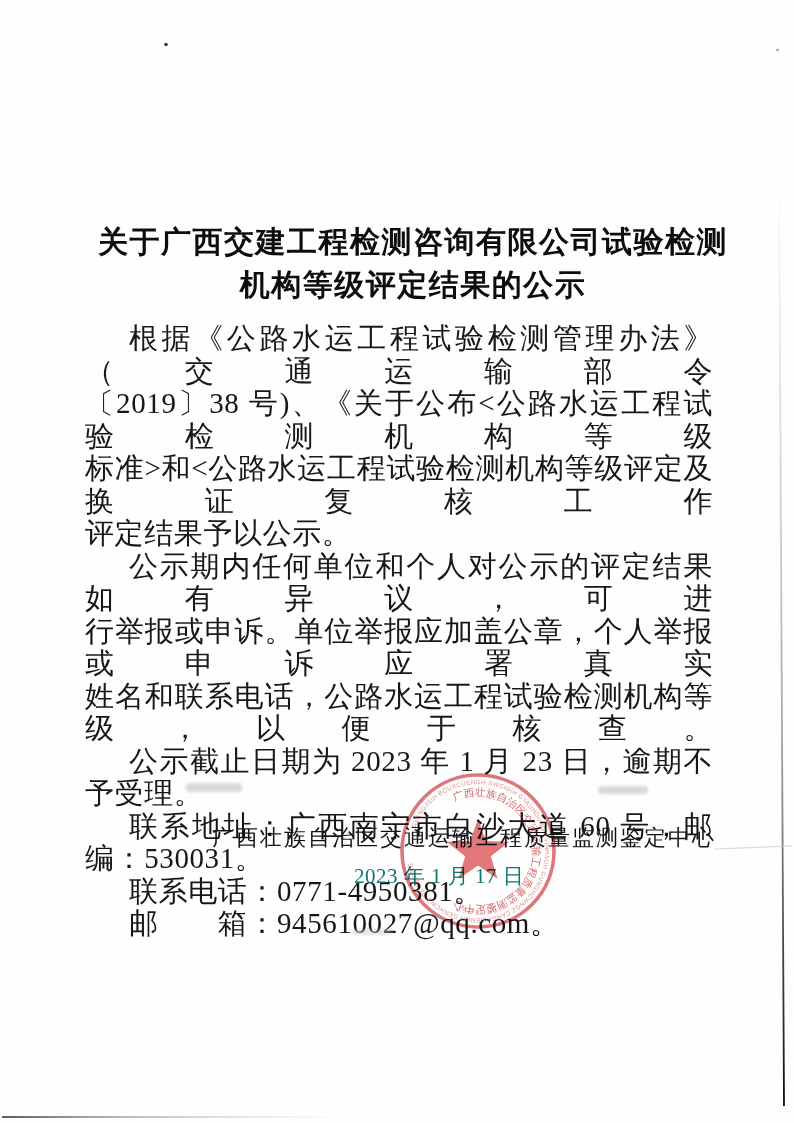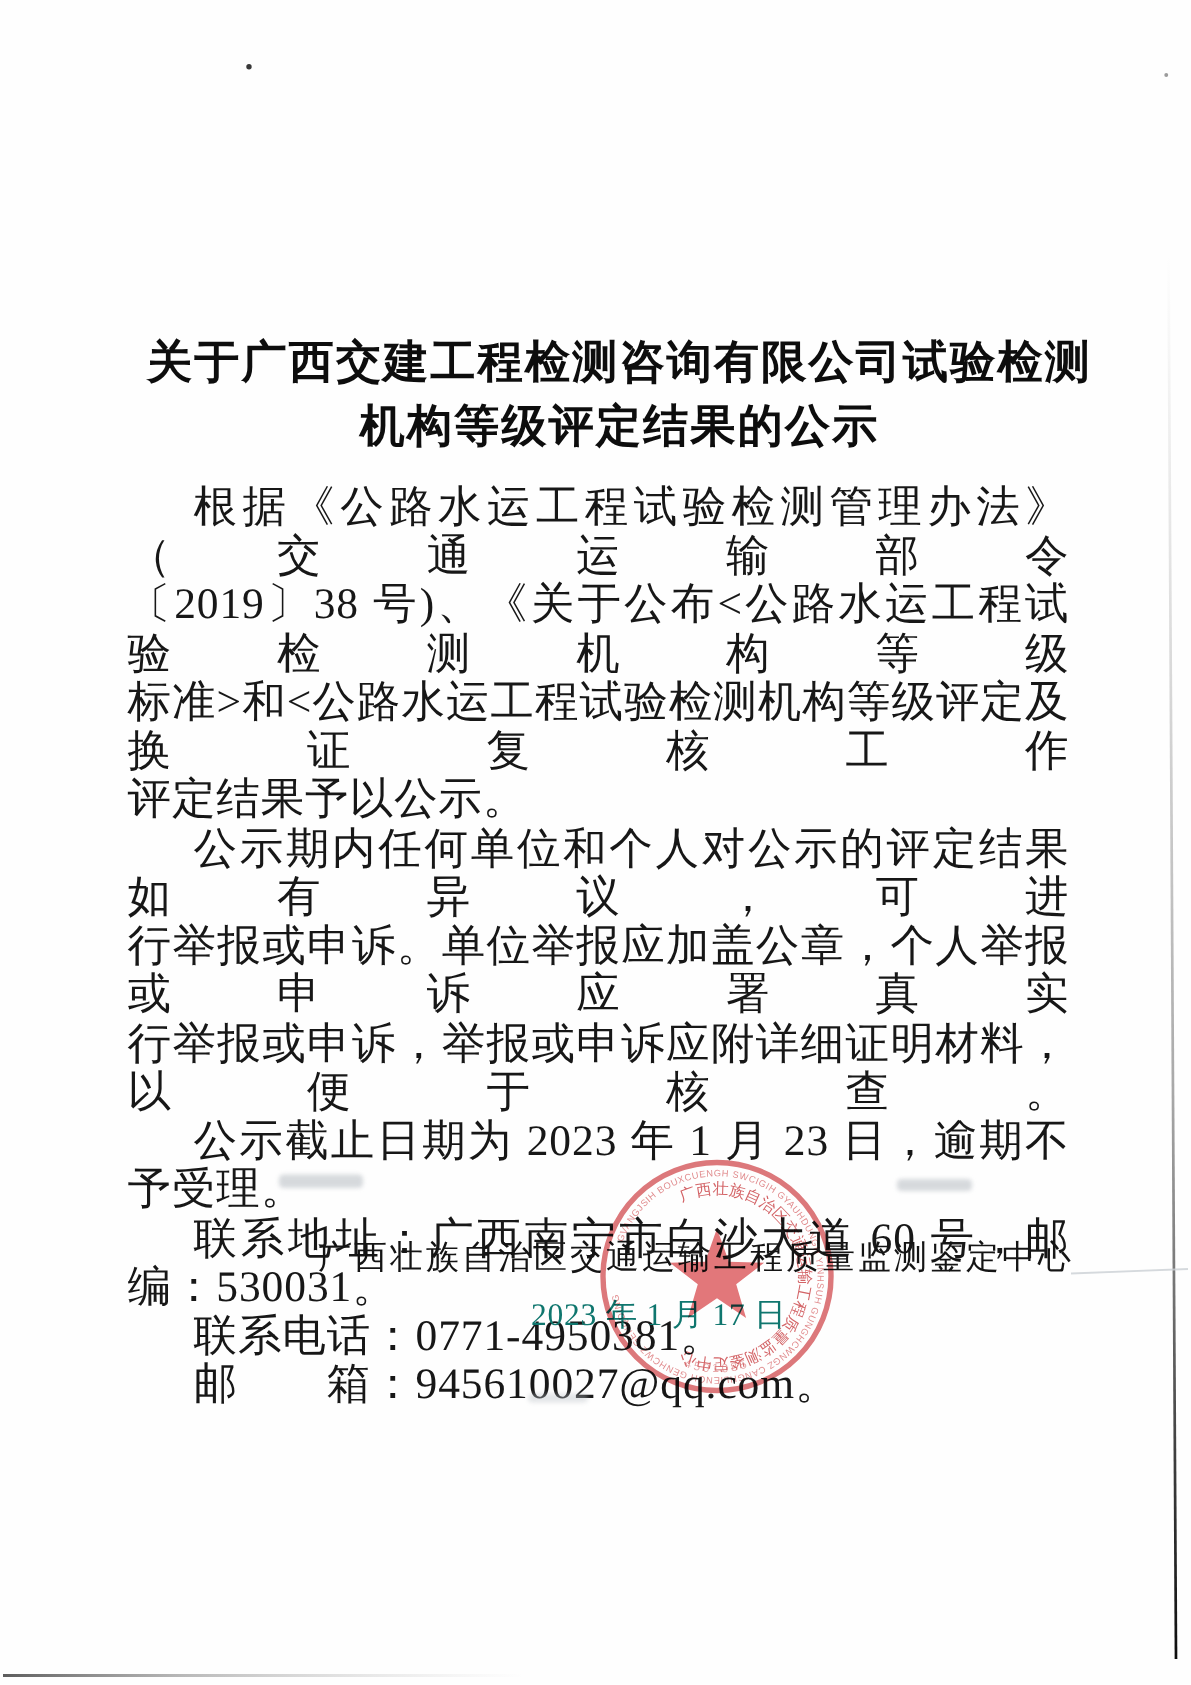--- a/index.html
+++ b/index.html
@@ -49,21 +49,21 @@
     <div>机构等级评定结果的公示</div>
   </h1>
 
   <div class="body-text">
     <div class="line ind fill">根据《公路水运工程试验检测管理办法》（交通运输部令</div>
     <div class="line fill">〔2019〕38 号)、《关于公布&lt;公路水运工程试验检测机构等级</div>
     <div class="line fill">标准&gt;和&lt;公路水运工程试验检测机构等级评定及换证复核工作</div>
     <div class="line">评定结果予以公示。</div>
     <div class="line ind fill">公示期内任何单位和个人对公示的评定结果如有异议，可进</div>
     <div class="line fill">行举报或申诉。单位举报应加盖公章，个人举报或申诉应署真实</div>
-    <div class="line fill">行举报或申诉，举报或申诉应附详细证明材料，以便于核查。</div>
+    <div class="line fill">姓名和联系电话，公路水运工程试验检测机构等级，以便于核查。</div>
     <div class="line ind">公示截止日期为 2023 年 1 月 23 日，逾期不予受理。</div>
     <div class="line ind">联系地址：广西南宁市白沙大道 60 号，邮编：530031。</div>
     <div class="line ind">联系电话：0771-4950381。</div>
     <div class="line ind">邮　　箱：945610027@qq.com。</div>
   </div>
 
   <div class="signature-org">广西壮族自治区交通运输工程质量监测鉴定中心</div>
   <div class="signature-date">2023 年 1 月 17 日</div>
 
   <svg class="seal" viewBox="0 0 168 168">

